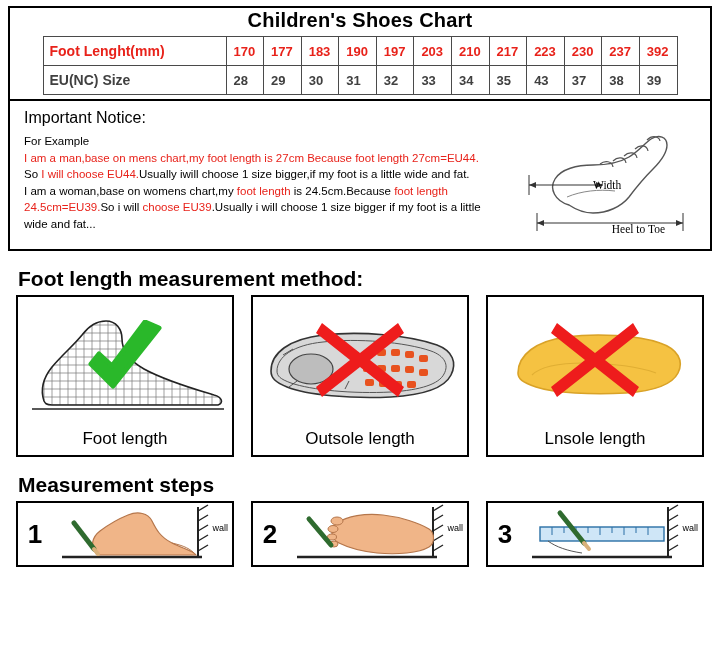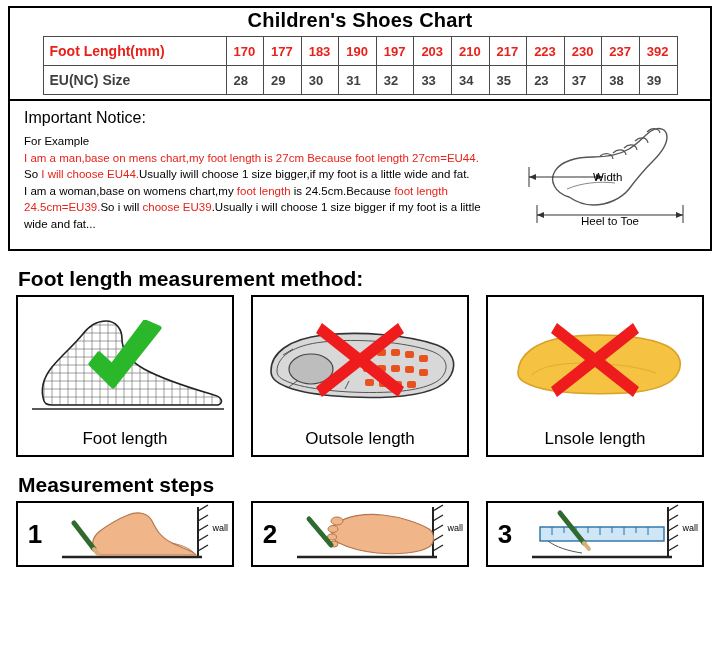--- a/index.html
+++ b/index.html
@@ -67,28 +67,29 @@
     font-size: 11.5px;
     line-height: 16.5px;
     width: 490px;
   }
   .notice-lines .ln { white-space: nowrap; }
 
   
   .foot-diagram {
     position: absolute;
     right: 8px;
-    top: 18px;
+    top: 26px;
     width: 195px;
     height: 120px;
+    font-family: Liberation Serif, serif;
   }
   .foot-diagram svg { display: block; }
   .fd-label {
     font-size: 11.5px;
-    text-align: center;
+    text-align: right;
   }
 
   
   .section-heading {
     font-size: 21px;
     font-weight: bold;
     margin: 16px 0 4px 18px;
   }
 
   
@@ -180,21 +181,21 @@
       <tr>
         <td class="rowhead blk">EU(NC) Size</td>
         <td class="blk">28</td>
         <td class="blk">29</td>
         <td class="blk">30</td>
         <td class="blk">31</td>
         <td class="blk">32</td>
         <td class="blk">33</td>
         <td class="blk">34</td>
         <td class="blk">35</td>
-        <td class="blk">23</td>
+        <td class="blk">43</td>
         <td class="blk">37</td>
         <td class="blk">38</td>
         <td class="blk">39</td>
       </tr>
     </tbody>
   </table>
 
   <div class="notice-wrap">
     <div class="notice-title">Important Notice:</div>
 

